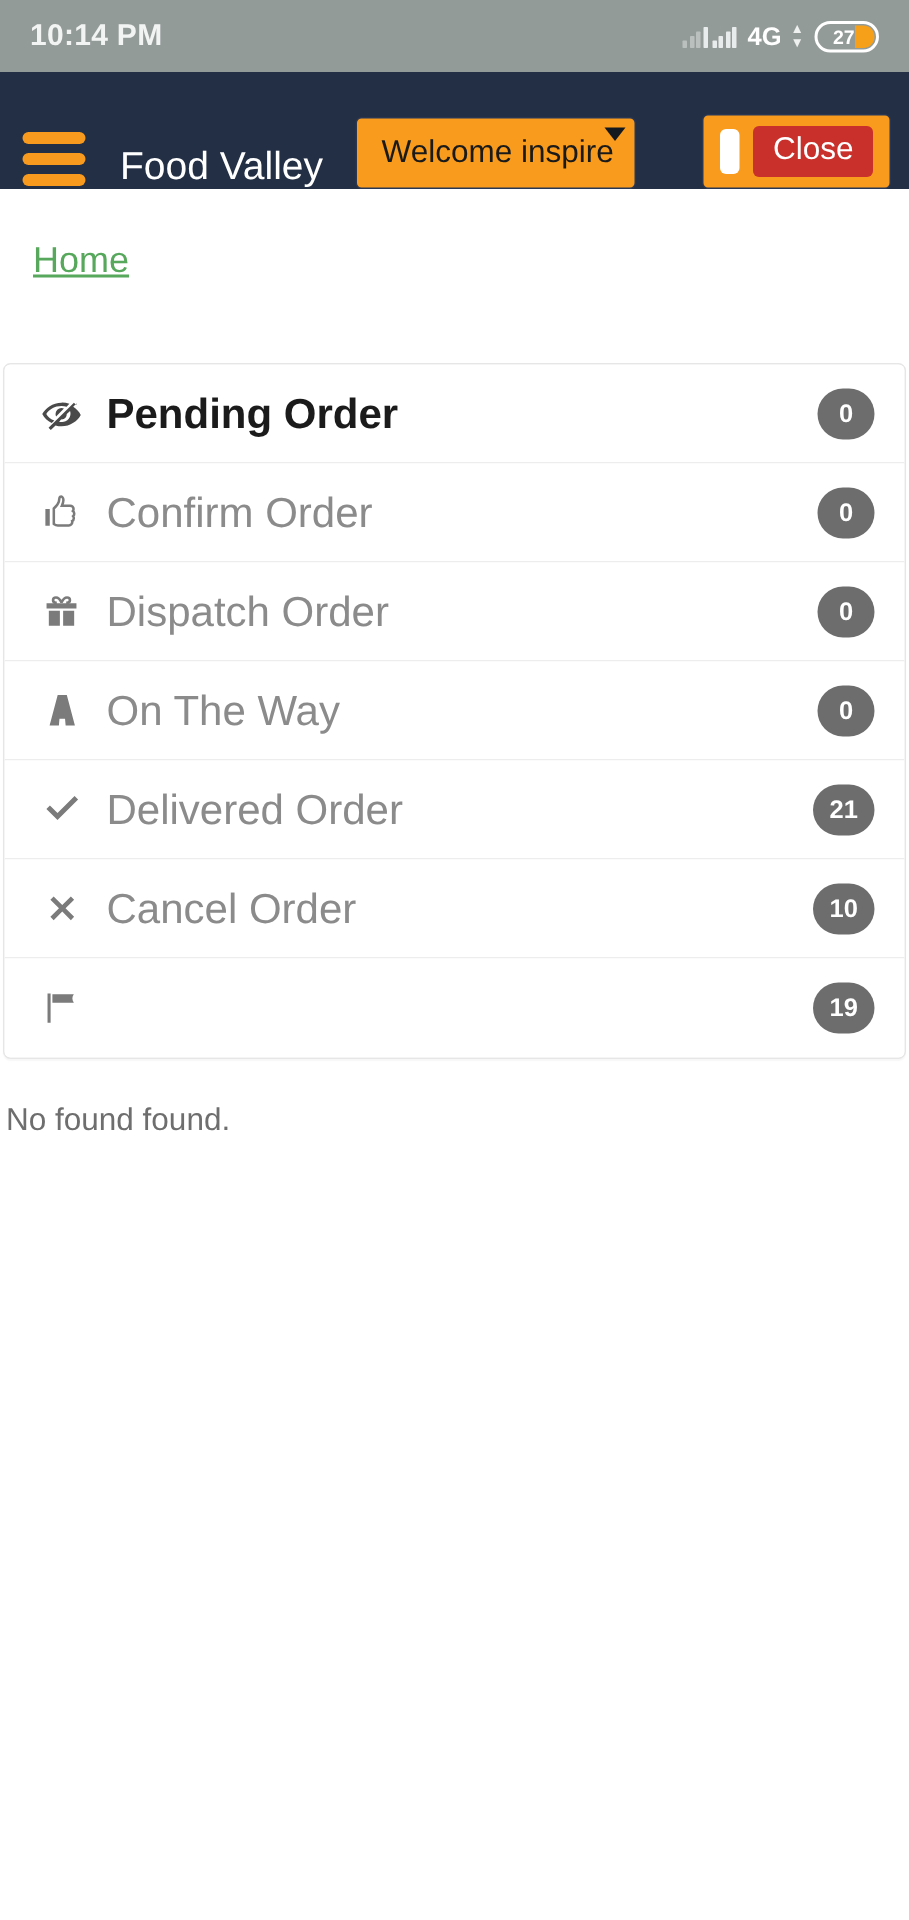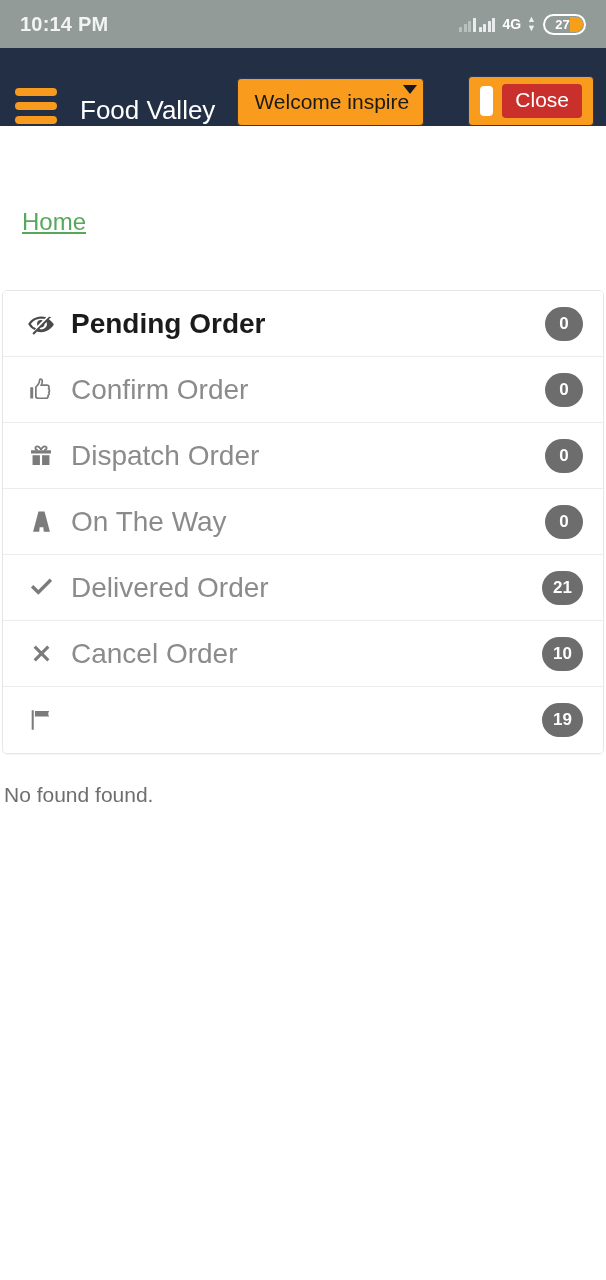--- a/index.html
+++ b/index.html
@@ -27,21 +27,21 @@
   }
   .sig-group{ display:flex; align-items:flex-end; gap:3px; }
   .bars{ display:flex; align-items:flex-end; gap:1.5px; height:16px; }
   .bars i{ width:3px; background:#e9ecec; display:block; border-radius:.5px; }
   .bars i:nth-child(1){ height:5px; }
   .bars i:nth-child(2){ height:8px; }
   .bars i:nth-child(3){ height:11px; }
   .bars i:nth-child(4){ height:14px; }
   .bars.dim i{ background:#b9c0be; }
   .bars.dim i:nth-child(4){ background:#e9ecec; }
-  .net-label{ font-size:14px; font-weight:bold; color:#ffffff; line-height:1; }
+  .net-label{ font-size:17px; font-weight:bold; color:#ffffff; line-height:1; }
   .net-arrows{ font-size:9px; line-height:1; color:#eef1f0; display:flex; flex-direction:column; margin-left:-1px;}
   .battery{
     width:43px; height:21px; border:2px solid #ffffff; border-radius:11px;
     position:relative; display:flex; align-items:center; justify-content:center;
     background:#939b99;
   }
   .battery .fillcap{
     position:absolute; right:1px; top:1px; bottom:1px; width:13px;
     background:#f6a01a; border-radius:0 9px 9px 0;
   }
@@ -100,21 +100,21 @@
     flex:0 0 auto;
   }
   .close-inner{
     background:#c9302c; border-radius:4px;
     color:#ffffff; font-size:21px;
     padding:4px 13px 6px;
     line-height:1.15;
   }
 
   
-  .page{ padding:0 0 0 0; background:#ffffff;margin-top:48px; }
+  .page{ padding:0 0 0 0; background:#ffffff; }
   .home-link{
     display:block;
     color:#57a85c; font-size:24px;
     padding:34px 0 0 22px;
   }
 
   .card{
     margin:54px 2px 0 2px;
     background:#ffffff;
     border:1px solid #e6e6e6;

